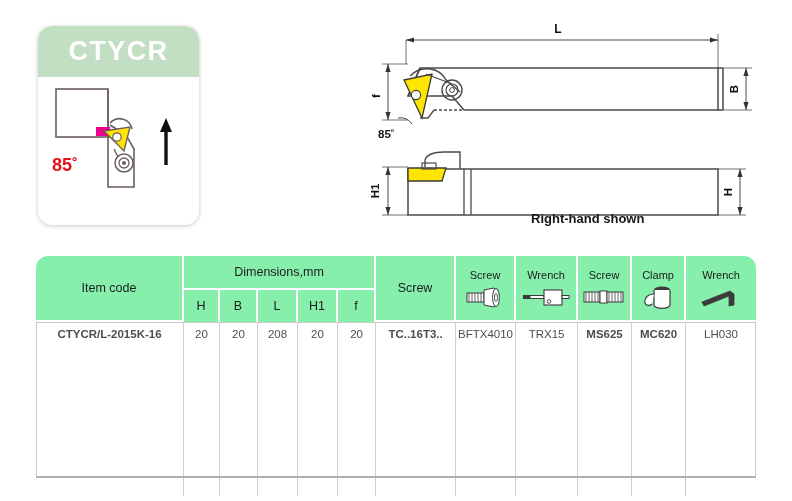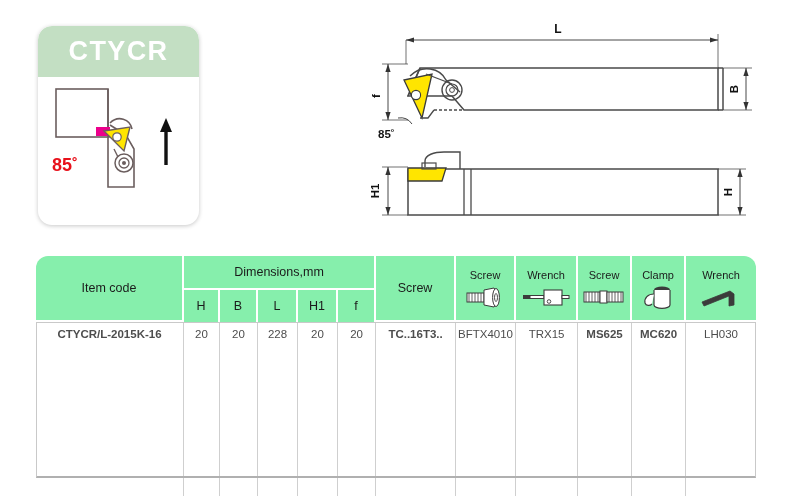--- a/index.html
+++ b/index.html
@@ -205,20 +205,21 @@
     <text x="11" y="46" font-family="Liberation Sans, sans-serif" font-size="11.5" font-weight="bold" fill="#111" text-anchor="middle" transform="rotate(-90 11 46)">H1</text>
 
     <line x1="372" y1="24" x2="372" y2="70" stroke="#333" stroke-width="0.9"></line>
     <polygon points="372,24 369.4,32 374.6,32" fill="#333"></polygon>
     <polygon points="372,70 369.4,62 374.6,62" fill="#333"></polygon>
     <line x1="350" y1="24" x2="378" y2="24" stroke="#333" stroke-width="0.7"></line>
     <line x1="350" y1="70" x2="378" y2="70" stroke="#333" stroke-width="0.7"></line>
     <text x="364" y="47" font-family="Liberation Sans, sans-serif" font-size="11.5" font-weight="bold" fill="#111" text-anchor="middle" transform="rotate(-90 364 47)">H</text>
   </svg>
 
+  <div class="draw-caption">Right-hand shown</div>
 
   <table class="spec-table" style="width:720px;">
     <colgroup>
       <col style="width:148px">
         <col style="width:36px">
         <col style="width:38px">
       <col style="width:40px">
         <col style="width:40px">
         <col style="width:38px">
       <col style="width:80px">
@@ -299,21 +300,21 @@
         <th class="no-b">L</th>
         <th class="no-b">H1</th>
         <th class="no-b">f</th>
       </tr>
     </thead>
     <tbody>
       <tr>
         <td class="cell-code">CTYCR/L-2015K-16</td>
         <td class="cell-dim">20</td>
         <td class="cell-dim">20</td>
-        <td class="cell-dim">228</td>
+        <td class="cell-dim">208</td>
         <td class="cell-dim">20</td>
         <td class="cell-dim">20</td>
         <td class="cell-bold">TC..16T3..</td>
         <td class="cell-grey">BFTX4010</td>
         <td class="cell-grey">TRX15</td>
         <td class="cell-bold">MS625</td>
         <td class="cell-bold">MC620</td>
         <td class="cell-grey last">LH030</td>
       </tr>
       <tr class="filler">

